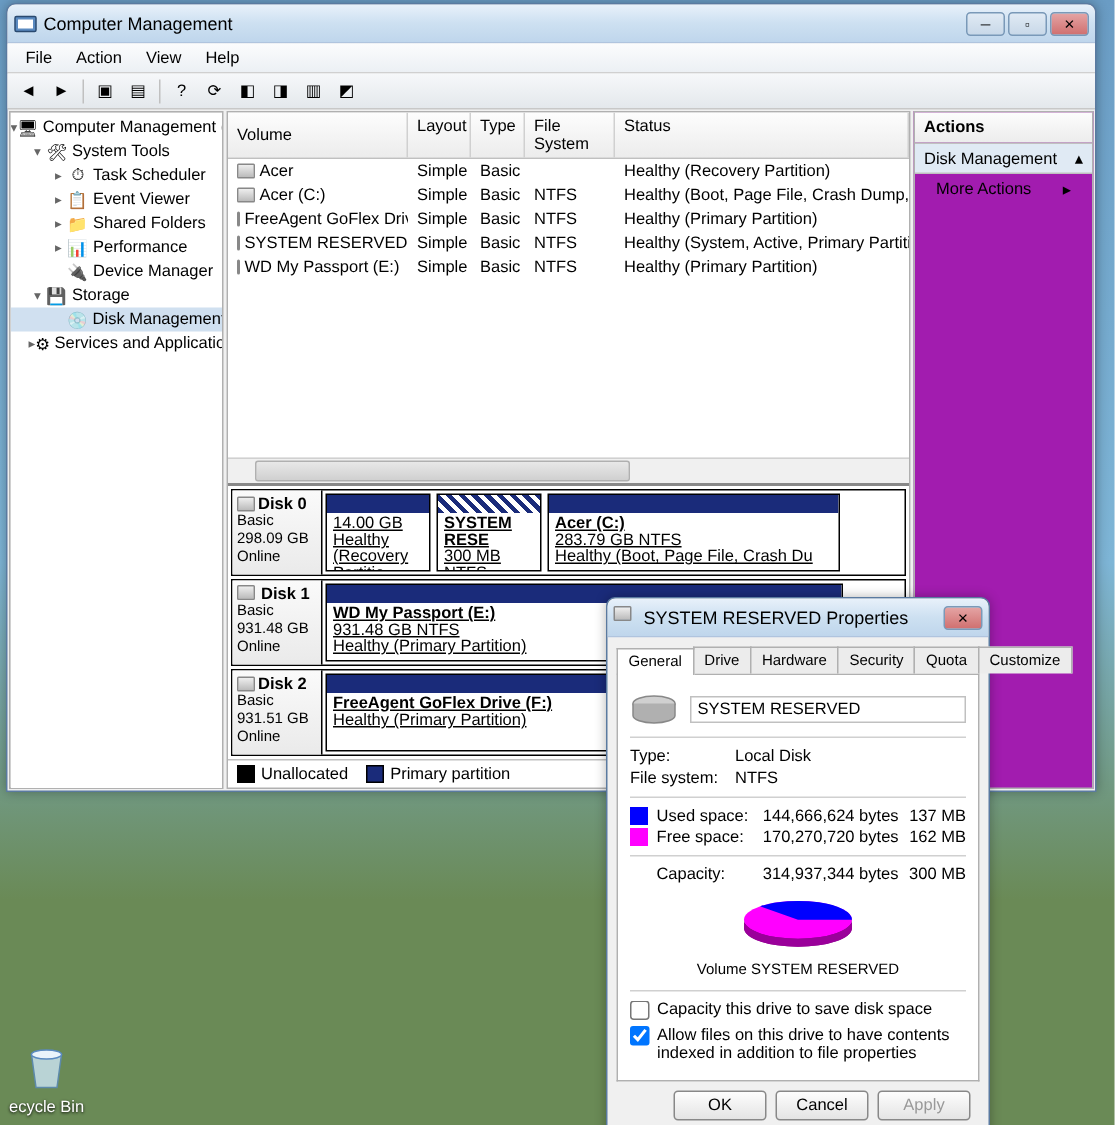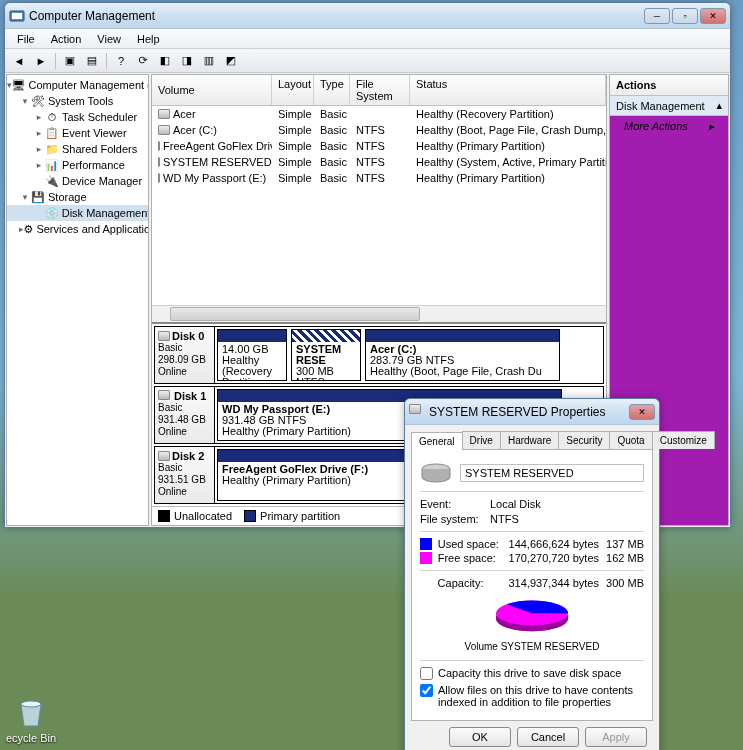--- a/index.html
+++ b/index.html
@@ -34,31 +34,31 @@
 .col-typ { width: 36px; }
 .col-fs { width: 60px; }
 .col-st { flex: 1; }
 .hscroll { height: 17px; background: #f0f0f0; border-top: 1px solid #d0d0d0; margin-top: auto; position: relative; }
 .hscroll-thumb { position: absolute; left: 18px; top: 1px; height: 14px; width: 250px; background: linear-gradient(180deg,#e8e8e8,#d0d0d0); border: 1px solid #b0b0b0; border-radius: 2px; }
 .disk-graphic { border-top: 2px solid #888; overflow: auto; }
 .disk-row { display: flex; border: 1px solid #000; margin: 2px; height: 58px; }
 .disk-label { width: 60px; border-right: 1px solid #000; padding: 3px; background: linear-gradient(180deg,#fafafa,#eaeaea); }
 .disk-label .dname { font-weight: bold; }
 .disk-label div { line-height: 12px; font-size: 10px; }
-.part { border: 1px solid #000; margin: 2px; padding: 2px 4px; position: relative; overflow: hidden; }
+.part { border: 1px solid #000; margin: 2px; padding: 2px 4px; position: relative; overflow: hidden; text-decoration: underline; }
 .part-bar { position: absolute; left: 0; top: 0; right: 0; height: 12px; background: #1a2b7a; }
 .part-bar.hatched { background: repeating-linear-gradient(45deg,#1a2b7a,#1a2b7a 3px,#fff 3px,#fff 6px); }
 .part-content { position: relative; top: 12px; font-size: 10px; line-height: 11px; }
 .part-content .pname { font-weight: bold; }
 .legend { display: flex; align-items: center; gap: 4px; padding: 3px 6px; border-top: 1px solid #c0c0c0; font-size: 10px; }
 .legend-sw { width: 12px; height: 12px; border: 1px solid #000; }
 .actions-pane { width: 120px; background: #a21caf; border: 1px solid #b0b0b0; margin: 1px; }
 .actions-head { background: linear-gradient(180deg,#fdfdfd,#ececec); padding: 4px 6px; border-bottom: 1px solid #c0c0c0; font-weight: bold; }
 .actions-sect { background: #e0eaf4; padding: 3px 6px; border-bottom: 1px solid #c0c0c0; display: flex; justify-content: space-between; align-items: center; }
-.actions-item { padding: 4px 14px; cursor: pointer; font-style: italic; }
+.actions-item { padding: 4px 14px; cursor: pointer; }
 
 .props-window { left: 404px; top: 398px; width: 256px; height: auto; background: #f0f0f0; }
 .props-body { padding: 6px; }
 .tabs { display: flex; border-bottom: 1px solid #b0b0b0; }
 .tab { padding: 3px 7px; border: 1px solid #b0b0b0; border-bottom: none; background: #ececec; margin-right: -1px; cursor: pointer; font-size: 10px; }
 .tab.active { background: #fff; position: relative; top: 1px; }
 .tab-content { background: #fff; border: 1px solid #b0b0b0; border-top: none; padding: 8px; }
 .prop-row { display: flex; align-items: center; margin: 3px 0; font-size: 10px; }
 .prop-label { width: 70px; }
 .disk-icon-big { width: 32px; height: 24px; margin-right: 8px; }
@@ -347,21 +347,21 @@
     <div class="tab-content">
       <div class="prop-row">
         <span class="disk-icon-big"><svg viewBox="0 0 32 24">
               <ellipse cx="16" cy="8" rx="14" ry="5" fill="#d0d0d0" stroke="#888"></ellipse>
               <path d="M2 8v8a14 5 0 0028 0V8" fill="#b0b0b0" stroke="#888"></path>
             </svg></span>
         <div class="vol-name-box">SYSTEM RESERVED</div>
       </div>
       <hr>
       <div class="prop-row">
-          <span class="prop-label">Event:</span>
+          <span class="prop-label">Type:</span>
           <span>Local Disk</span>
         </div>
       <div class="prop-row">
           <span class="prop-label">File system:</span>
           <span>NTFS</span>
         </div>
       <hr>
       <div class="space-row">
           <span class="space-sw" style="background:#0000ff"></span>
           <span style="width:70px">Used space:</span>

